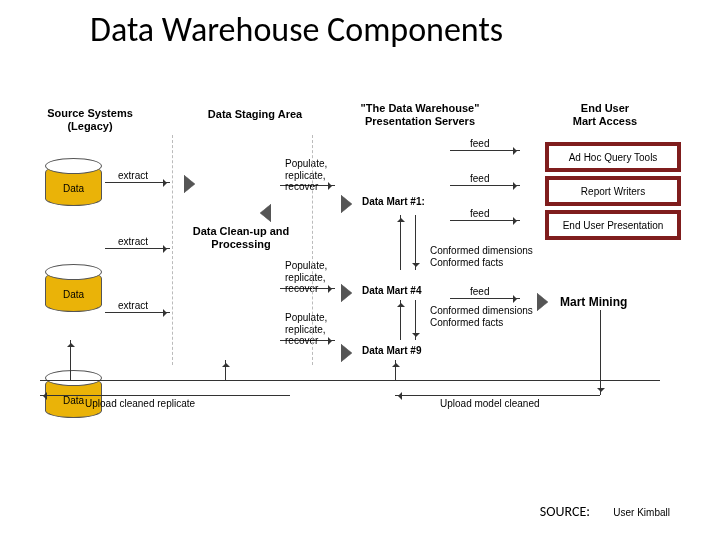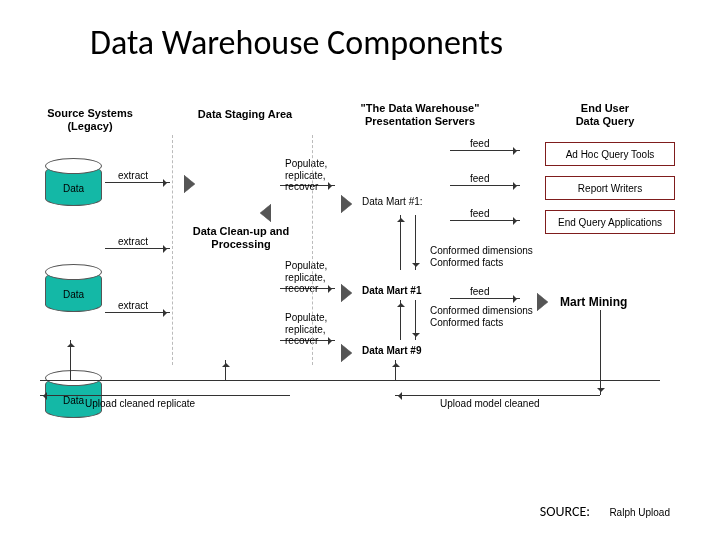--- a/index.html
+++ b/index.html
@@ -2,52 +2,52 @@
 <html><head>
 <meta charset="utf-8">
 <style>
   html,body{margin:0;padding:0;width:720px;height:540px;background:#fff;
     font-family:Arial,Helvetica,sans-serif;color:#000;position:relative}
   .abs{position:absolute}
   .title{font-family:Calibri,Arial,sans-serif;font-size:34px;font-weight:400}
   .hdr{font-size:11px;font-weight:700;text-align:center;line-height:1.15}
   .lbl{font-size:10px;line-height:1.15}
   .cyl{border:1px solid #555;border-radius:50%/18%;
-    border-top:none;position:relative;background:#14b8a6}
+    border-top:none;position:relative;background:#eab308}
   .cyl:before{content:"";position:absolute;left:-1px;right:-1px;top:-7px;height:14px;
     border:1px solid #555;border-radius:50%;background:#fff}
   .cyl span{position:absolute;left:0;right:0;top:45%;text-align:center;font-size:10px}
-  .box{border:1px solid #7f1d1d;background:#fff;font-size:10px;text-align:center;
+  .box{border:4px solid #7f1d1d;background:#fff;font-size:10px;text-align:center;
     display:flex;align-items:center;justify-content:center;padding:2px 4px}
   .arrow{height:0;border-top:1px solid #333}
   .arrow:after{content:"";position:absolute;right:-1px;top:-4px;border:4px solid transparent;
     border-left-color:#333}
   .arrow.left:after{right:auto;left:-1px;border-left-color:transparent;border-right-color:#333}
   .varrow{width:0;border-left:1px solid #333}
   .varrow:after{content:"";position:absolute;left:-4px;bottom:-1px;border:4px solid transparent;
     border-top-color:#333}
   .varrow.up:after{bottom:auto;top:-1px;border-top-color:transparent;border-bottom-color:#333}
   .tri{width:0;height:0;border-top:8px solid transparent;border-bottom:8px solid transparent;
     border-left:10px solid #fff;filter:drop-shadow(0 0 0 #555)}
   .tri:before{content:"";position:absolute;left:-11px;top:-9px;width:0;height:0;
     border-top:9px solid transparent;border-bottom:9px solid transparent;border-left:11px solid #555}
   .src{font-family:Calibri,Arial,sans-serif;font-size:14px}
 </style>
 </head>
 <body>
 
-<div class="abs title" style="left:90px;top:22px">Data Warehouse Components</div>
+<div class="abs title" style="left:90px;top:9px">Data Warehouse Components</div>
 
 <div class="abs hdr" style="left:35px;top:107px;width:110px;white-space:pre-line">Source Systems
 (Legacy)</div>
-<div class="abs hdr" style="left:185px;top:108px;width:120px">Data Staging Area</div>
+<div class="abs hdr" style="left:195px;top:108px;width:120px">Data Staging Area</div>
 <div class="abs hdr" style="left:340px;top:102px;width:160px;white-space:pre-line">"The Data Warehouse"
 Presentation Servers</div>
 <div class="abs hdr" style="left:555px;top:102px;width:100px;white-space:pre-line">End User
-Data Query</div>
+Mart Access</div>
 
 <div class="abs cyl" style="left:45px;top:165px;width:55px;height:40px">
   <span>Data</span>
   </div>
 <div class="abs cyl" style="left:45px;top:230px;width:55px;height:40px">
   <span>Data</span>
   </div>
 <div class="abs cyl" style="left:45px;top:295px;width:55px;height:40px">
   <span>Data</span>
   </div>
@@ -71,23 +71,23 @@
 <div class="abs arrow" style="left:280px;top:288px;width:55px"></div>
 <div class="abs lbl" style="left:285px;top:260px;white-space:pre-line">Populate,
 replicate,
 recover</div>
 <div class="abs arrow" style="left:280px;top:340px;width:55px"></div>
 <div class="abs lbl" style="left:285px;top:312px;white-space:pre-line">Populate,
 replicate,
 recover</div>
 
 <div class="abs tri" style="left:342px;top:196px"></div>
-<div class="abs lbl" style="left:362px;top:196px;font-weight:400">Data Mart #1:</div>
+<div class="abs lbl" style="left:362px;top:196px;font-weight:700">Data Mart #1:</div>
 <div class="abs tri" style="left:342px;top:285px"></div>
-<div class="abs lbl" style="left:362px;top:285px;font-weight:700">Data Mart #1</div>
+<div class="abs lbl" style="left:362px;top:285px;font-weight:700">Data Mart #4</div>
 <div class="abs tri" style="left:342px;top:345px"></div>
 <div class="abs lbl" style="left:362px;top:345px;font-weight:700">Data Mart #9</div>
 
 <div class="abs varrow up" style="left:400px;top:215px;height:55px"></div>
 <div class="abs varrow" style="left:415px;top:215px;height:55px"></div>
 <div class="abs lbl" style="left:430px;top:245px;white-space:pre-line">Conformed dimensions
 Conformed facts</div>
 <div class="abs varrow up" style="left:400px;top:300px;height:40px"></div>
 <div class="abs varrow" style="left:415px;top:300px;height:40px"></div>
 <div class="abs lbl" style="left:430px;top:305px;white-space:pre-line">Conformed dimensions
@@ -97,33 +97,33 @@
 <div class="abs lbl" style="left:470px;top:138px">feed</div>
 <div class="abs arrow" style="left:450px;top:185px;width:70px"></div>
 <div class="abs lbl" style="left:470px;top:173px">feed</div>
 <div class="abs arrow" style="left:450px;top:220px;width:70px"></div>
 <div class="abs lbl" style="left:470px;top:208px">feed</div>
 <div class="abs arrow" style="left:450px;top:298px;width:70px"></div>
 <div class="abs lbl" style="left:470px;top:286px">feed</div>
 
 <div class="abs box" style="left:545px;top:142px;width:120px;height:18px">Ad Hoc Query Tools</div>
 <div class="abs box" style="left:545px;top:176px;width:120px;height:18px">Report Writers</div>
-<div class="abs box" style="left:545px;top:210px;width:120px;height:18px">End Query Applications</div>
+<div class="abs box" style="left:545px;top:210px;width:120px;height:18px">End User Presentation</div>
 <div class="abs lbl" style="left:560px;top:296px;font-weight:700;font-size:12px">Mart Mining</div>
 <div class="abs tri" style="left:538px;top:294px"></div>
 
 <div class="abs" style="left:40px;top:380px;width:620px;height:0;border-top:1px solid #333"></div>
 
 <div class="abs varrow up" style="left:70px;top:340px;height:40px"></div>
 <div class="abs varrow up" style="left:225px;top:360px;height:20px"></div>
 <div class="abs arrow left" style="left:40px;top:395px;width:250px"></div>
 <div class="abs lbl" style="left:85px;top:398px">Upload cleaned replicate</div>
 
 <div class="abs varrow up" style="left:395px;top:360px;height:20px"></div>
 <div class="abs arrow left" style="left:395px;top:395px;width:205px"></div>
 <div class="abs varrow" style="left:600px;top:310px;height:85px"></div>
 <div class="abs lbl" style="left:440px;top:398px">Upload model cleaned</div>
 
 <div class="abs" style="left:172px;top:135px;width:0;height:230px;border-left:1px dashed #bbb"></div>
 <div class="abs" style="left:312px;top:135px;width:0;height:230px;border-left:1px dashed #bbb"></div>
 
 <div class="abs src" style="right:130px;bottom:20px">SOURCE:</div>
-<div class="abs lbl" style="right:50px;bottom:22px;font-size:10px">Ralph Upload</div>
+<div class="abs lbl" style="right:50px;bottom:22px;font-size:10px">User Kimball</div>
 
 </body></html>

